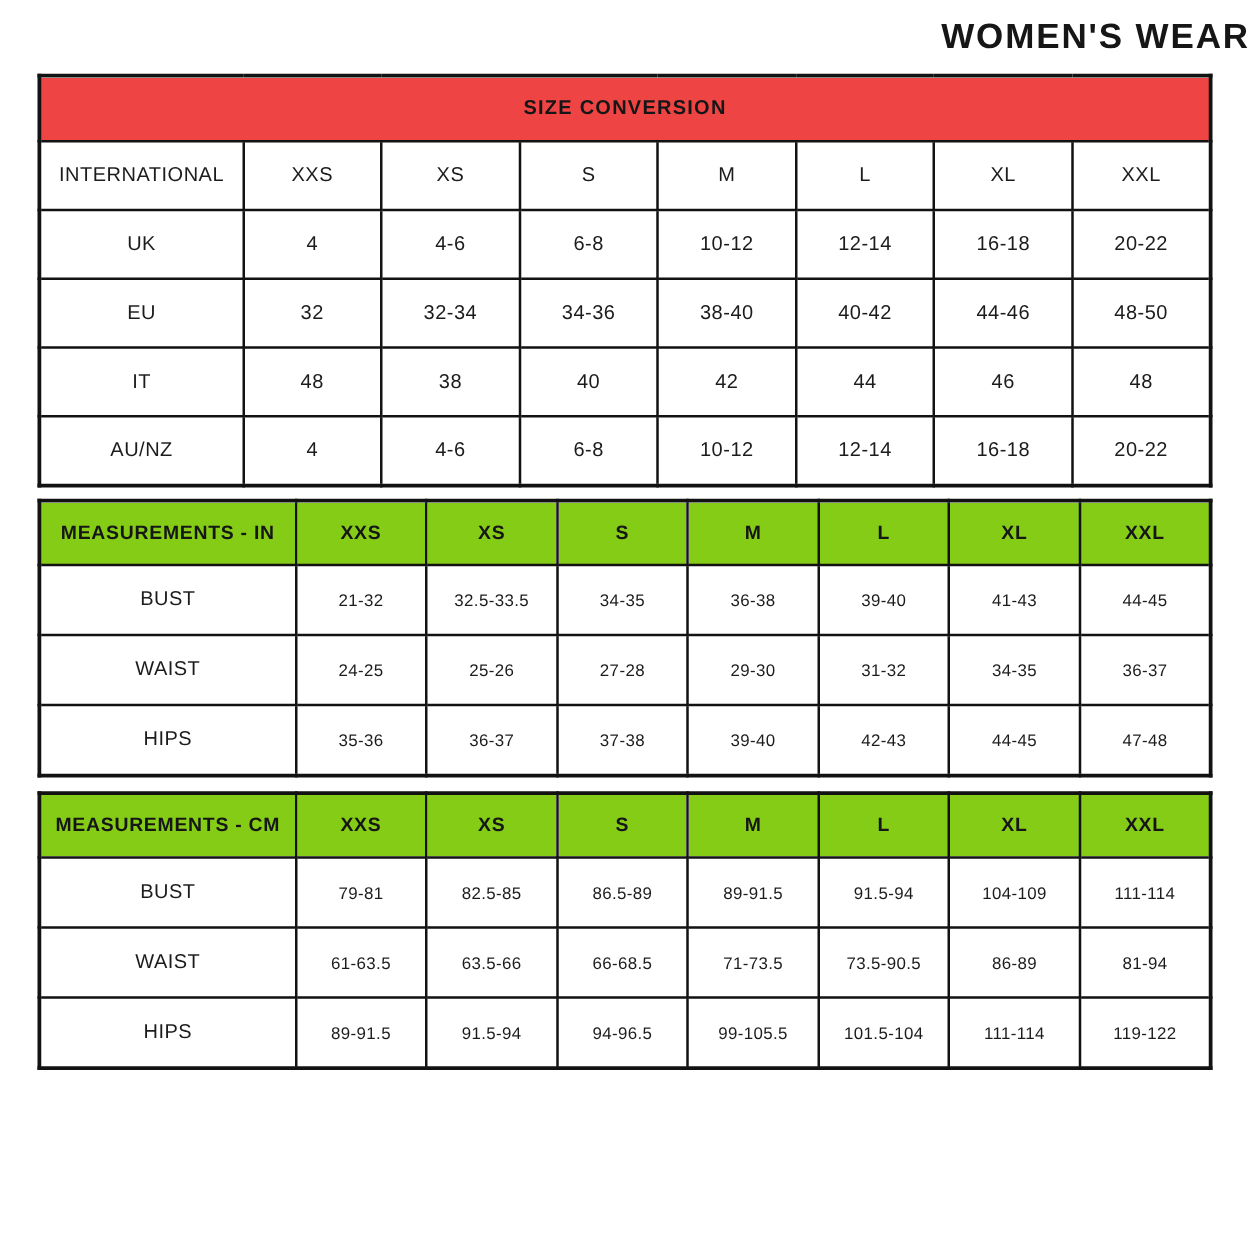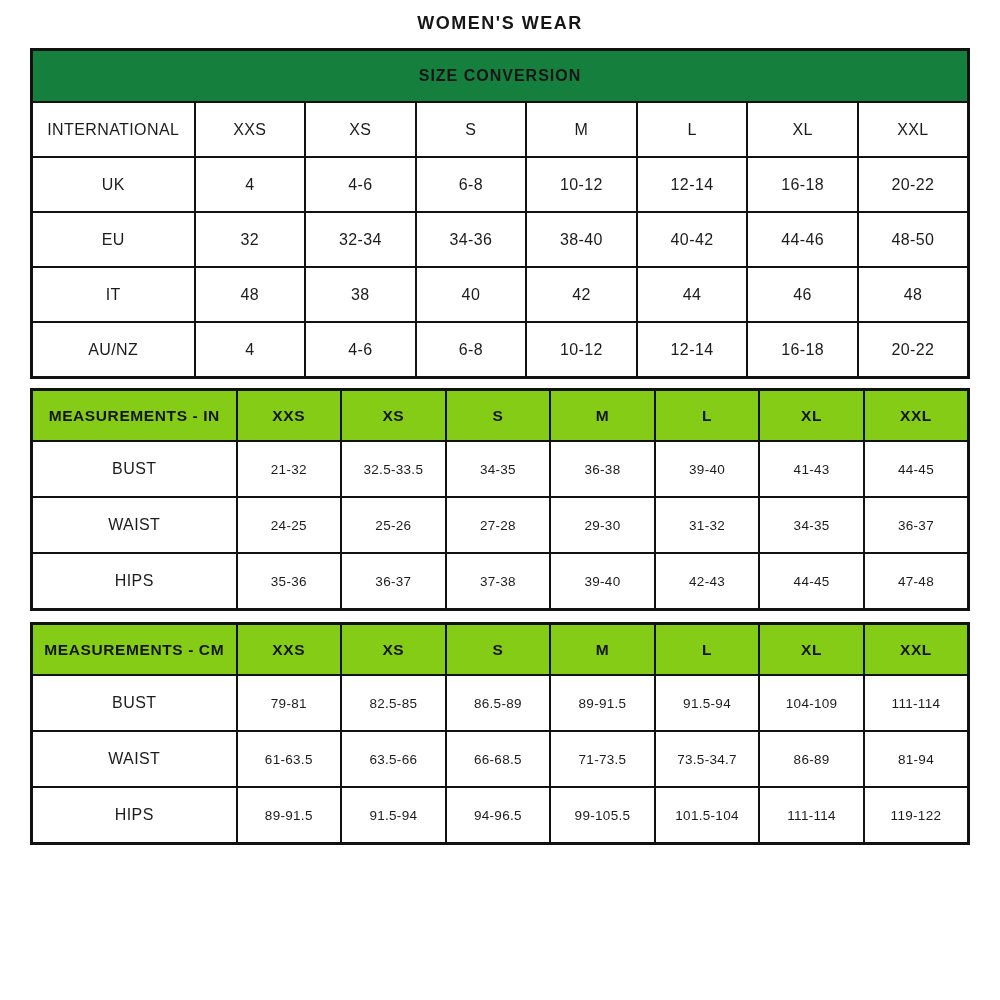--- a/index.html
+++ b/index.html
@@ -6,22 +6,22 @@
     margin: 0;
     padding: 0;
     background: #ffffff;
     width: 1000px;
     height: 1000px;
     overflow: hidden;
     font-family: "Liberation Sans", sans-serif;
     color: #1c1c1c;
   }
   .page-title {
-    text-align: center;
-    font-size: 18px;
+    text-align: right;
+    font-size: 28px;
     font-weight: bold;
     letter-spacing: 1.5px;
     padding-top: 13px;
     margin: 0 0 14px 0;
     color: #161616;
   }
   table {
     border-collapse: collapse;
     table-layout: fixed;
     width: 940px;
@@ -34,21 +34,21 @@
     vertical-align: middle;
     padding: 0 4px;
     font-size: 16px;
     font-weight: normal;
     letter-spacing: 0.4px;
     overflow: hidden;
     white-space: nowrap;
   }
   
   .size-table .banner {
-    background: #15803d;
+    background: #ef4444;
     font-weight: bold;
     font-size: 16px;
     letter-spacing: 1px;
     height: 50px;
     color: #161616;
   }
   .size-table td { height: 53px; }
   .size-table .col-label { width: 163px; }
   
   .meas-table { margin-top: 9px; }
@@ -224,21 +224,21 @@
         <td class="small">91.5-94</td>
         <td class="small">104-109</td>
         <td class="small">111-114</td>
       </tr>
       <tr>
         <td>WAIST</td>
         <td class="small">61-63.5</td>
         <td class="small">63.5-66</td>
         <td class="small">66-68.5</td>
         <td class="small">71-73.5</td>
-        <td class="small">73.5-34.7</td>
+        <td class="small">73.5-90.5</td>
         <td class="small">86-89</td>
         <td class="small">81-94</td>
       </tr>
       <tr>
         <td>HIPS</td>
         <td class="small">89-91.5</td>
         <td class="small">91.5-94</td>
         <td class="small">94-96.5</td>
         <td class="small">99-105.5</td>
         <td class="small">101.5-104</td>

